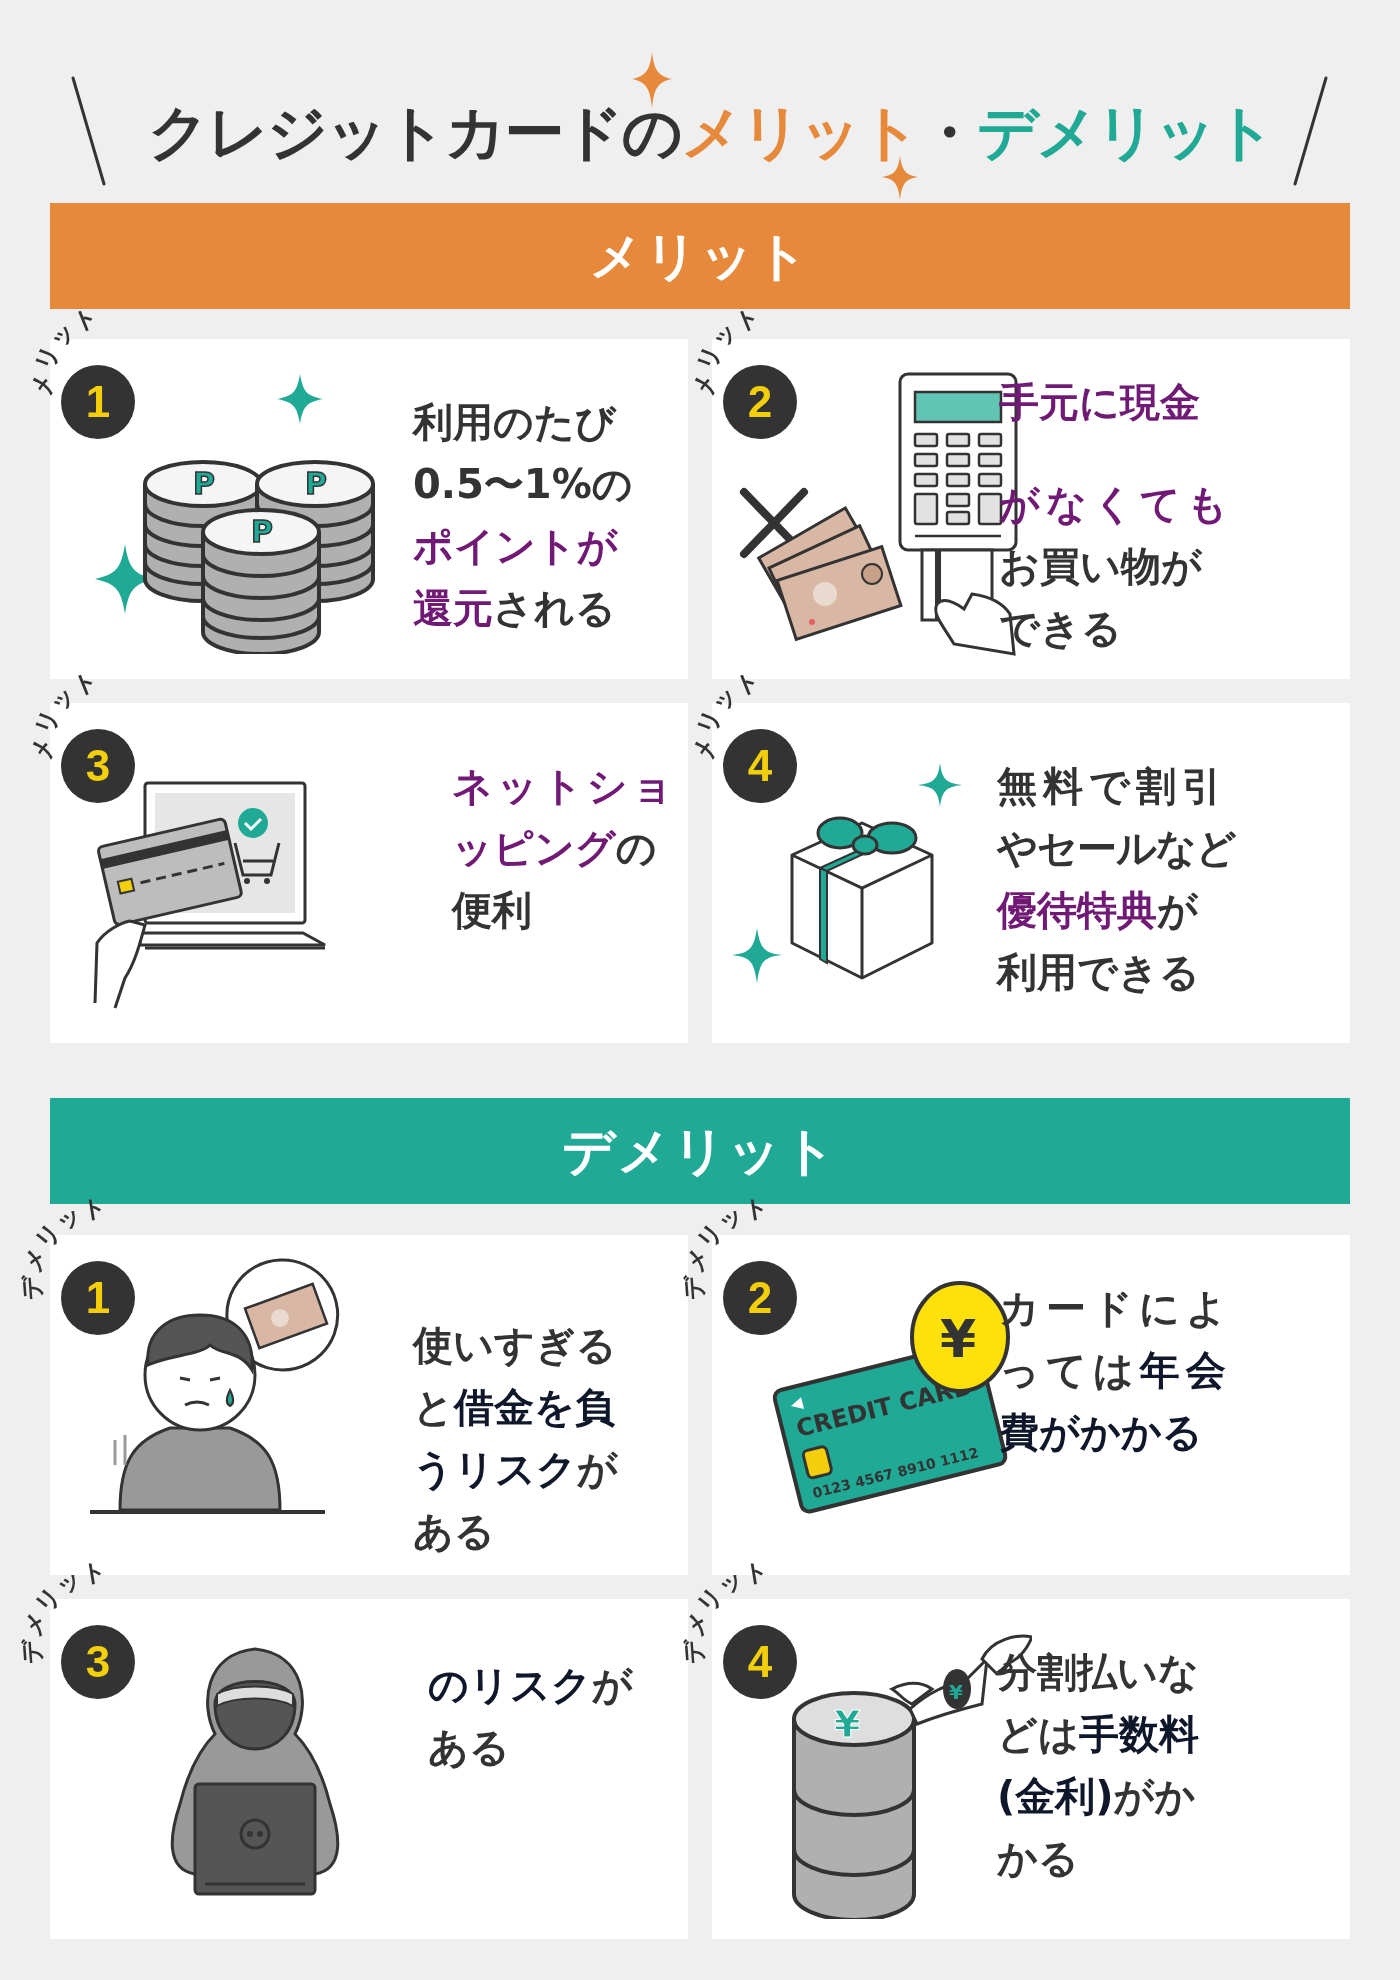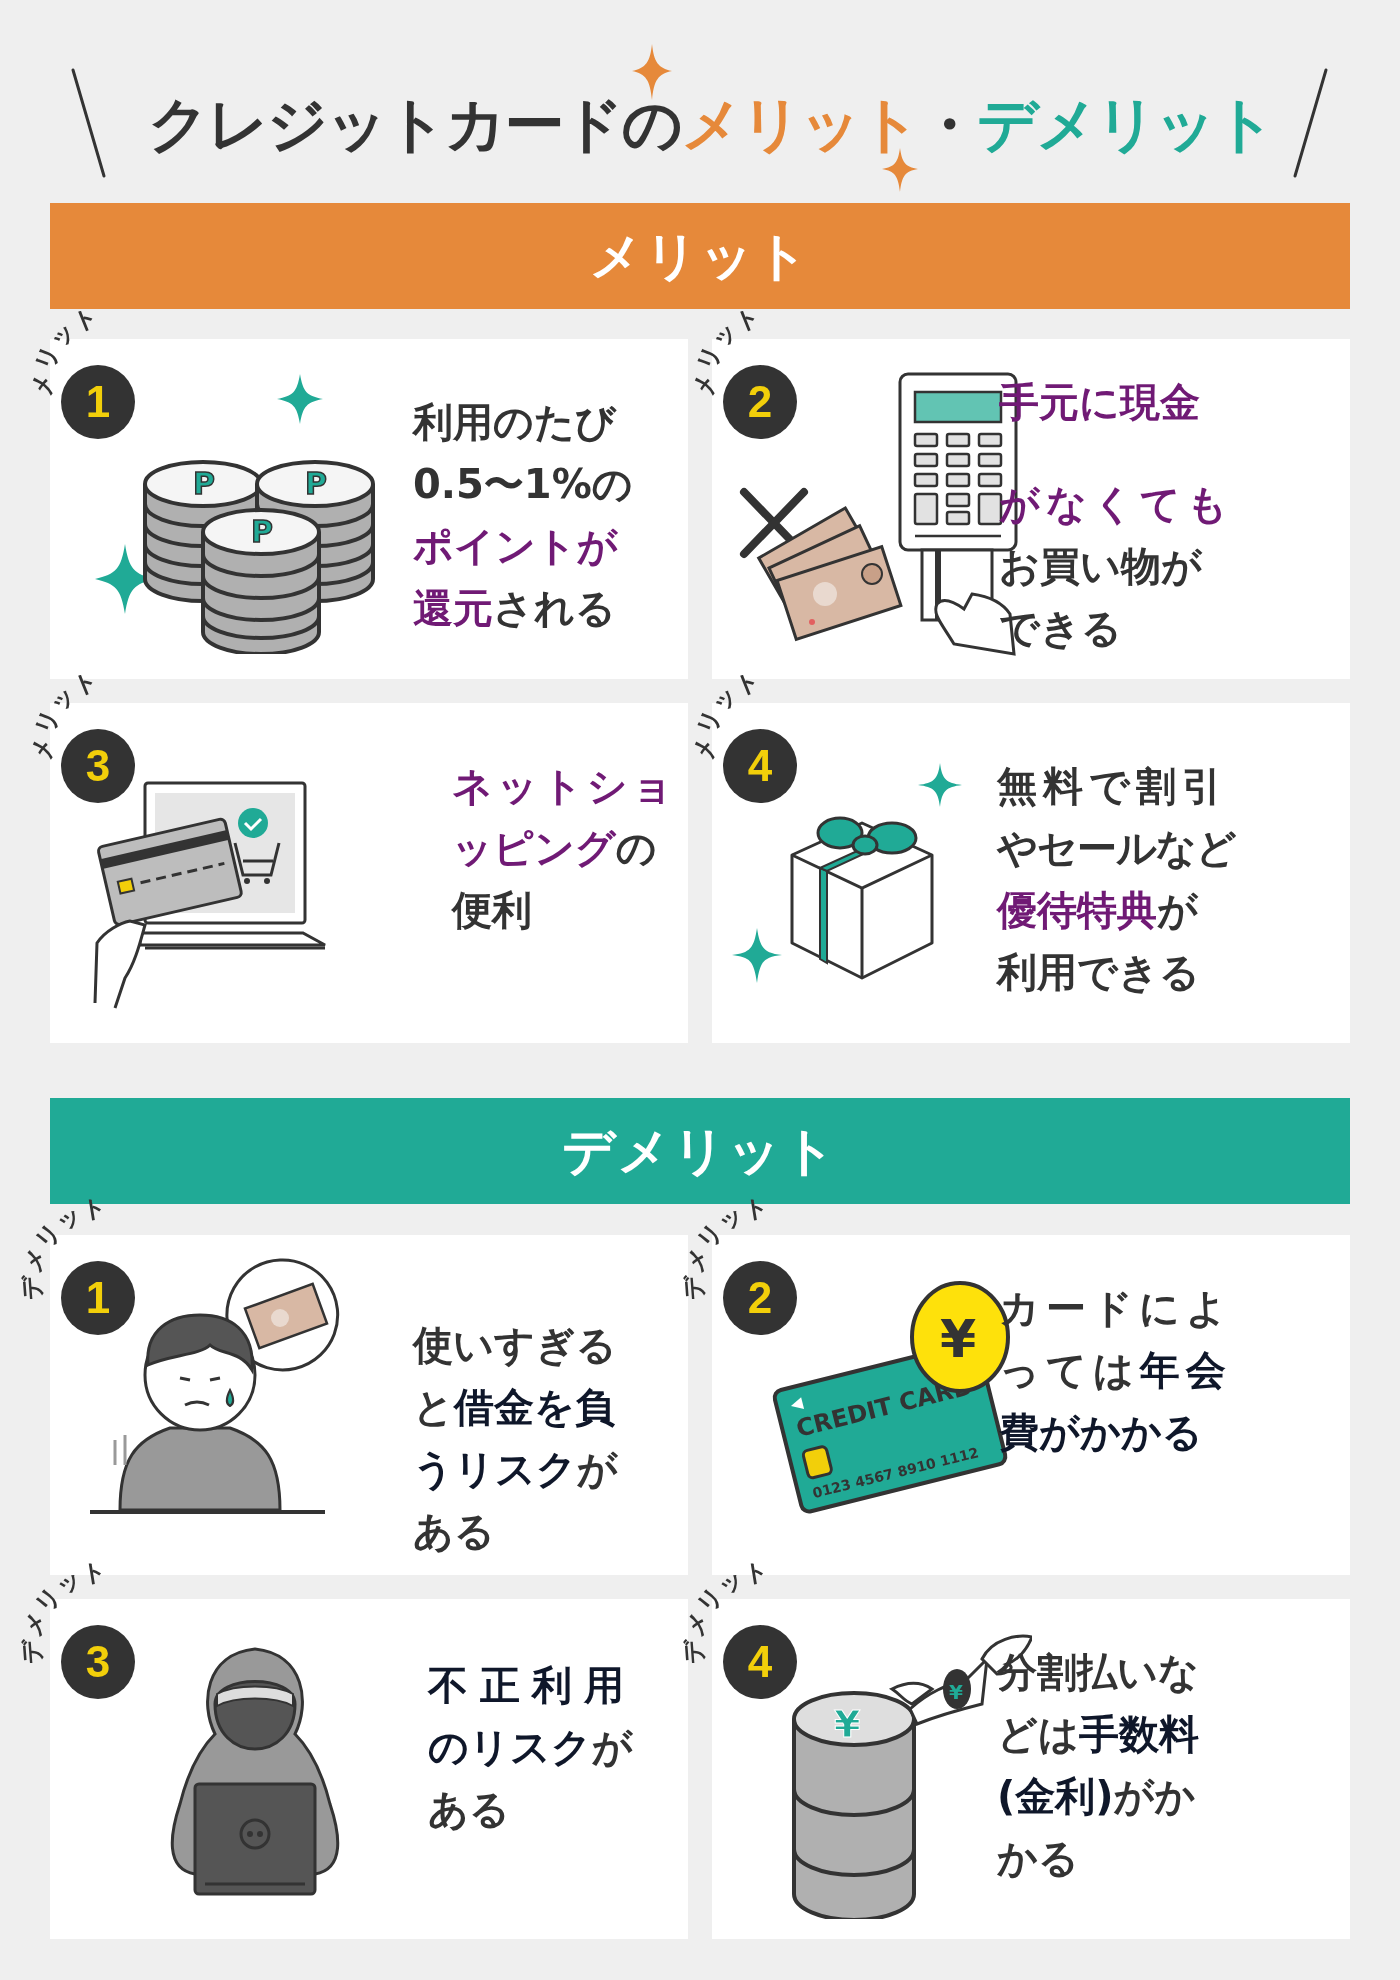--- a/index.html
+++ b/index.html
@@ -1,19 +1,19 @@
 <!DOCTYPE html>
 <html><head>
 <meta charset="utf-8">
 <style>
   * { margin: 0; padding: 0; box-sizing: border-box; }
   html, body { width: 1400px; height: 1980px; background: #efefef; overflow: hidden; }
   body { position: relative; font-family: "DejaVu Sans", "Liberation Sans", sans-serif; color: #333333; }
 
-  .title-wrap { position: absolute; left: 0; top: 8px; width: 1249px; height: 200px; }
+  .title-wrap { position: absolute; left: 0; top: 16px; width: 1249px; height: 200px; }
   .title {
     position: absolute; left: 148px; top: 76px; width: 1104px; height: 80px;
     text-align: center; font-size: 60px; font-weight: bold; letter-spacing: -2px; line-height: 80px;
     white-space: nowrap;
   }
   .title .dark { color: #333333; }
   .title .orange { color: #e6893a; }
   .title .teal { color: #20aa96; }
   .title .dot { color: #333333; }
   .slash { position: absolute; }
@@ -325,21 +325,20 @@
     <path d="M30 240 C0 235 5 200 15 170 C25 130 40 110 50 100 C35 70 40 20 90 15 C140 20 145 70 130 100 C140 110 155 130 165 170 C175 200 180 235 150 240Z" fill="#999" stroke="#333" stroke-width="3"></path>
     <path d="M50 70 C50 40 130 40 130 70 C130 100 110 115 90 115 C70 115 50 100 50 70Z" fill="#555" stroke="#333" stroke-width="3"></path>
     <path d="M52 60 C70 50 110 50 128 60 L128 72 C110 62 70 62 52 72Z" fill="#ddd" stroke="#333" stroke-width="2"></path>
     <rect x="30" y="150" width="120" height="110" rx="4" fill="#555" stroke="#333" stroke-width="3"></rect>
     <line x1="40" y1="250" x2="140" y2="250" stroke="#333" stroke-width="3"></line>
     <circle cx="90" cy="200" r="14" fill="none" stroke="#333" stroke-width="3"></circle>
     <circle cx="85" cy="200" r="3" fill="#333"></circle>
       <circle cx="95" cy="200" r="3" fill="#333"></circle>
   </svg>
   <div class="text" style="left:378px;top:55px;">
-    <span class="line hl-t" style="letter-spacing:12px;"><span>不正利用</span></span>
     <span class="line"><span class="hl-t">のリスク</span><span>が</span></span>
     <span class="line"><span>ある</span></span>
   </div>
 </div>
 
 <div class="card" style="left:712px;top:1599px;">
   <div class="badge">
     <svg class="badge-arc" width="180" height="140" viewBox="0 0 180 140">
       <defs>
           <path id="arcD4" d="M12 84 A54 54 0 0 1 140 50"></path>

